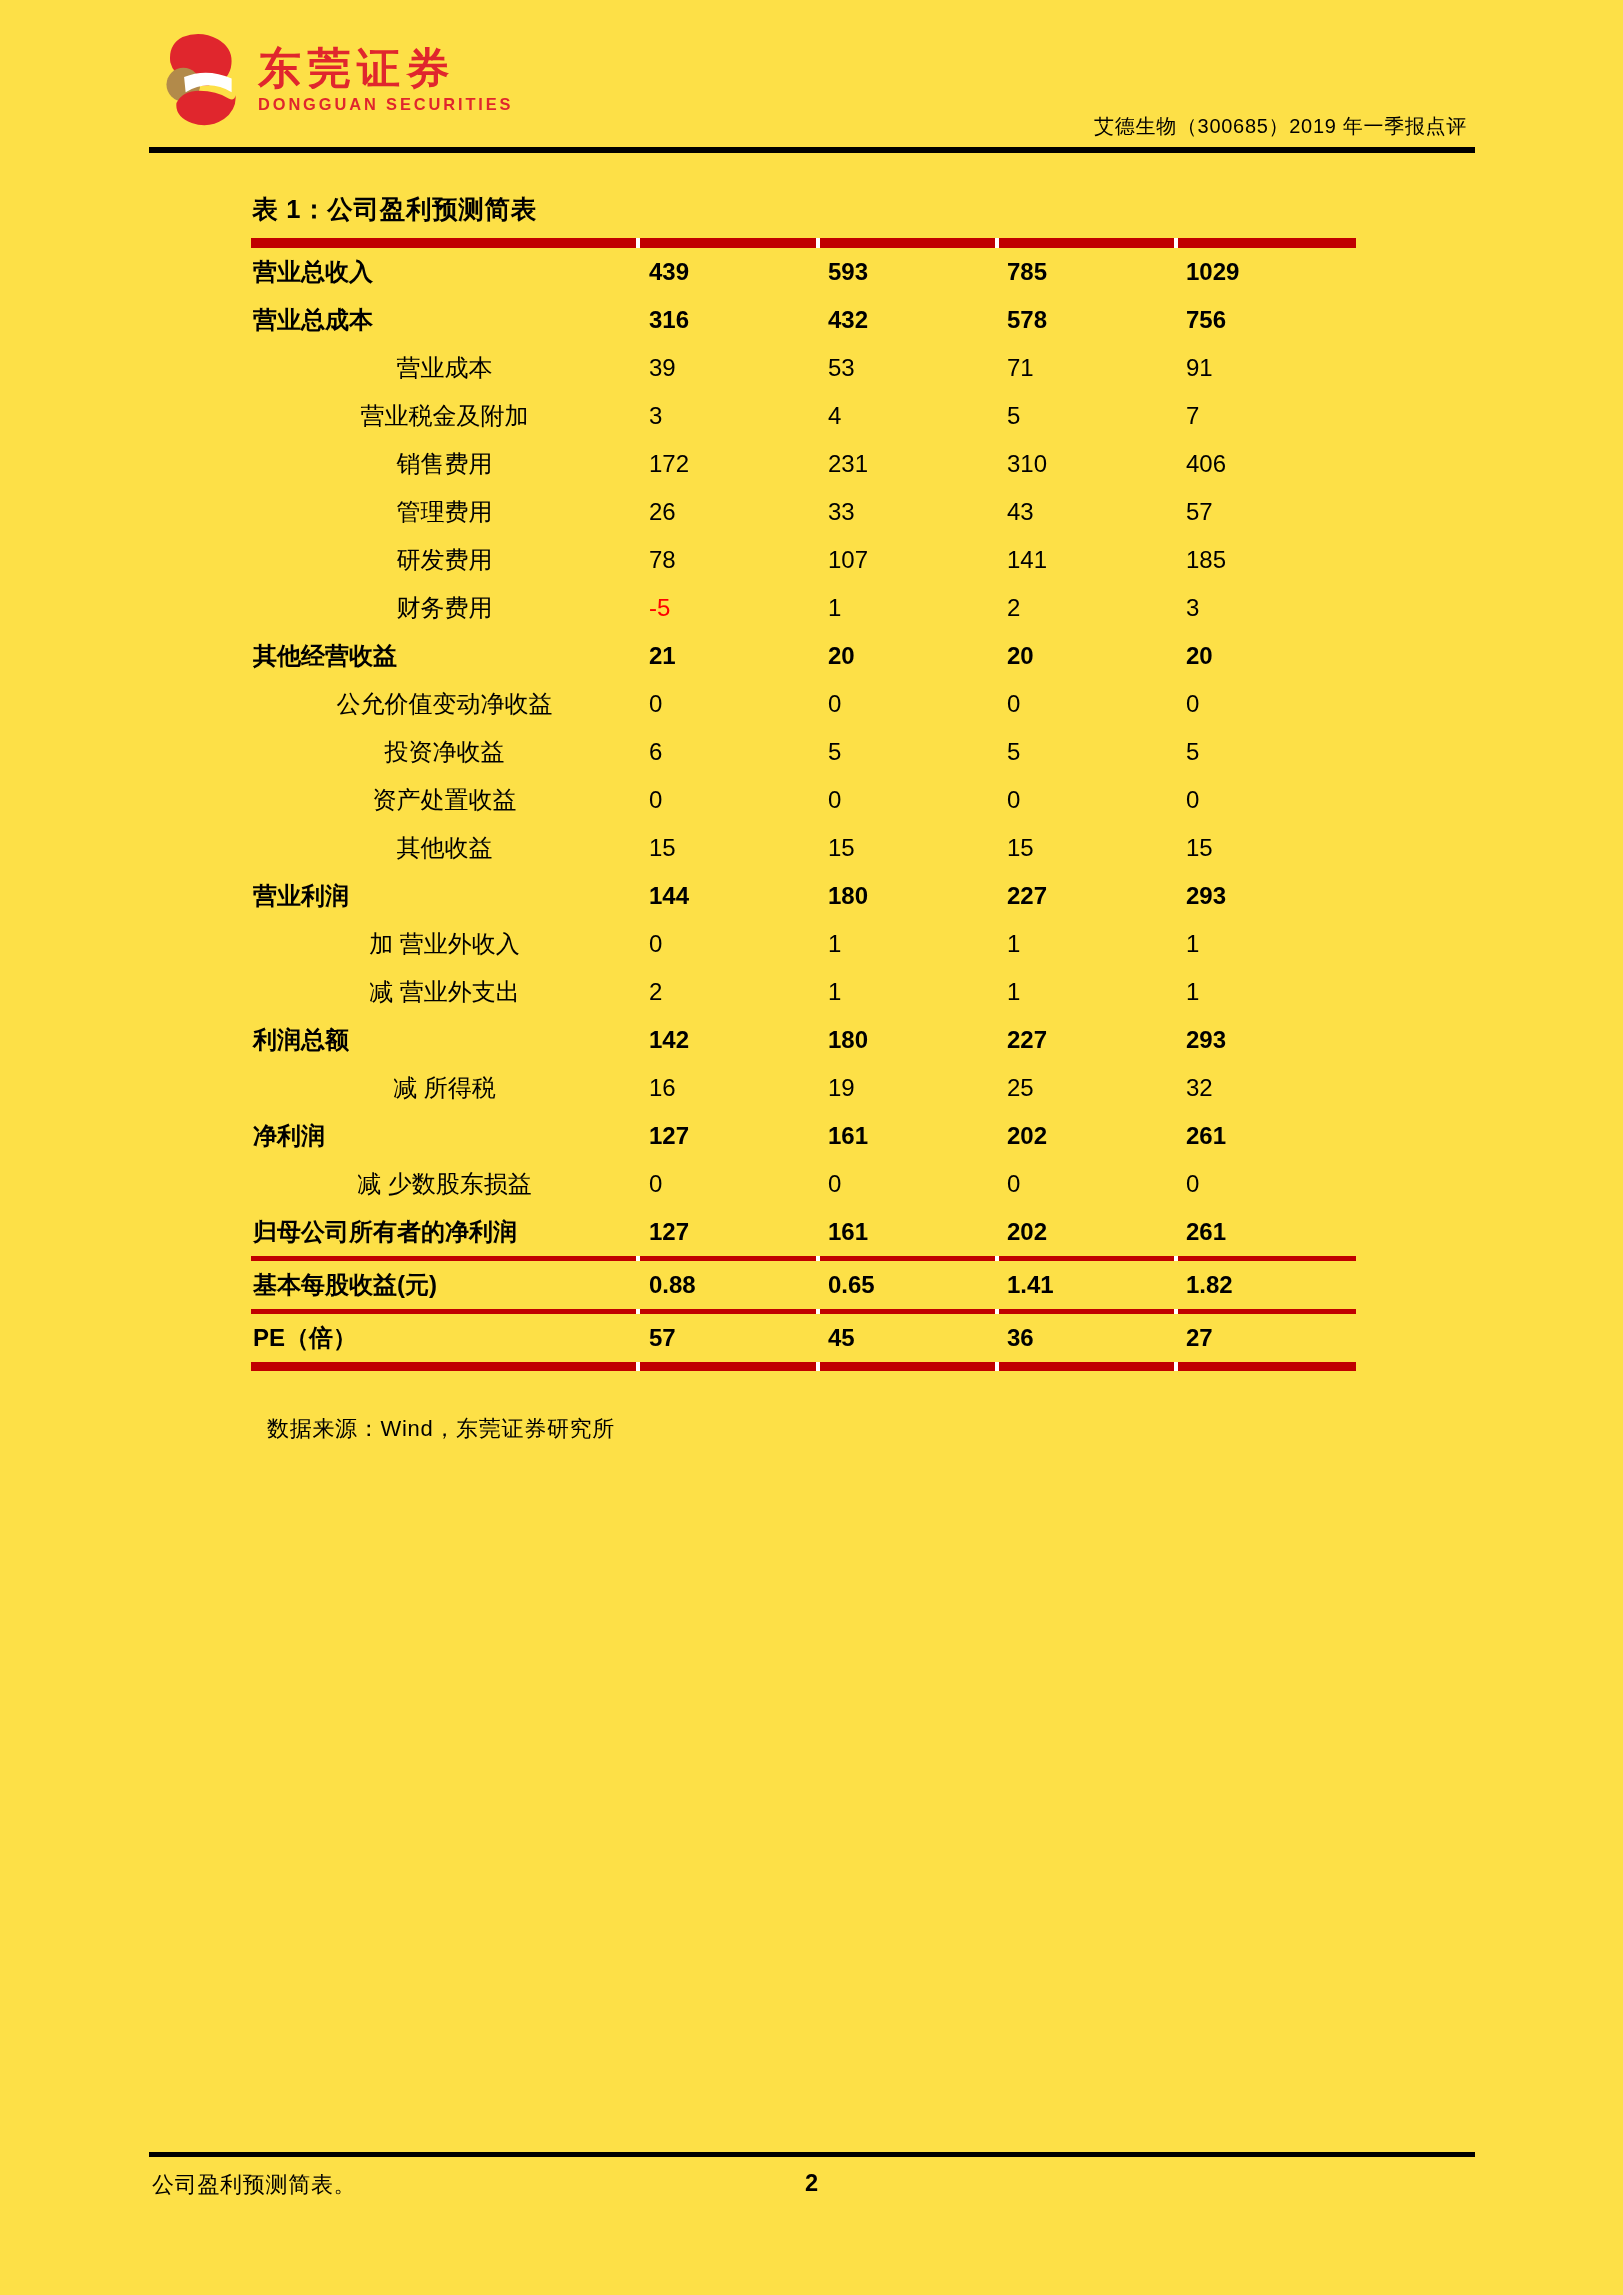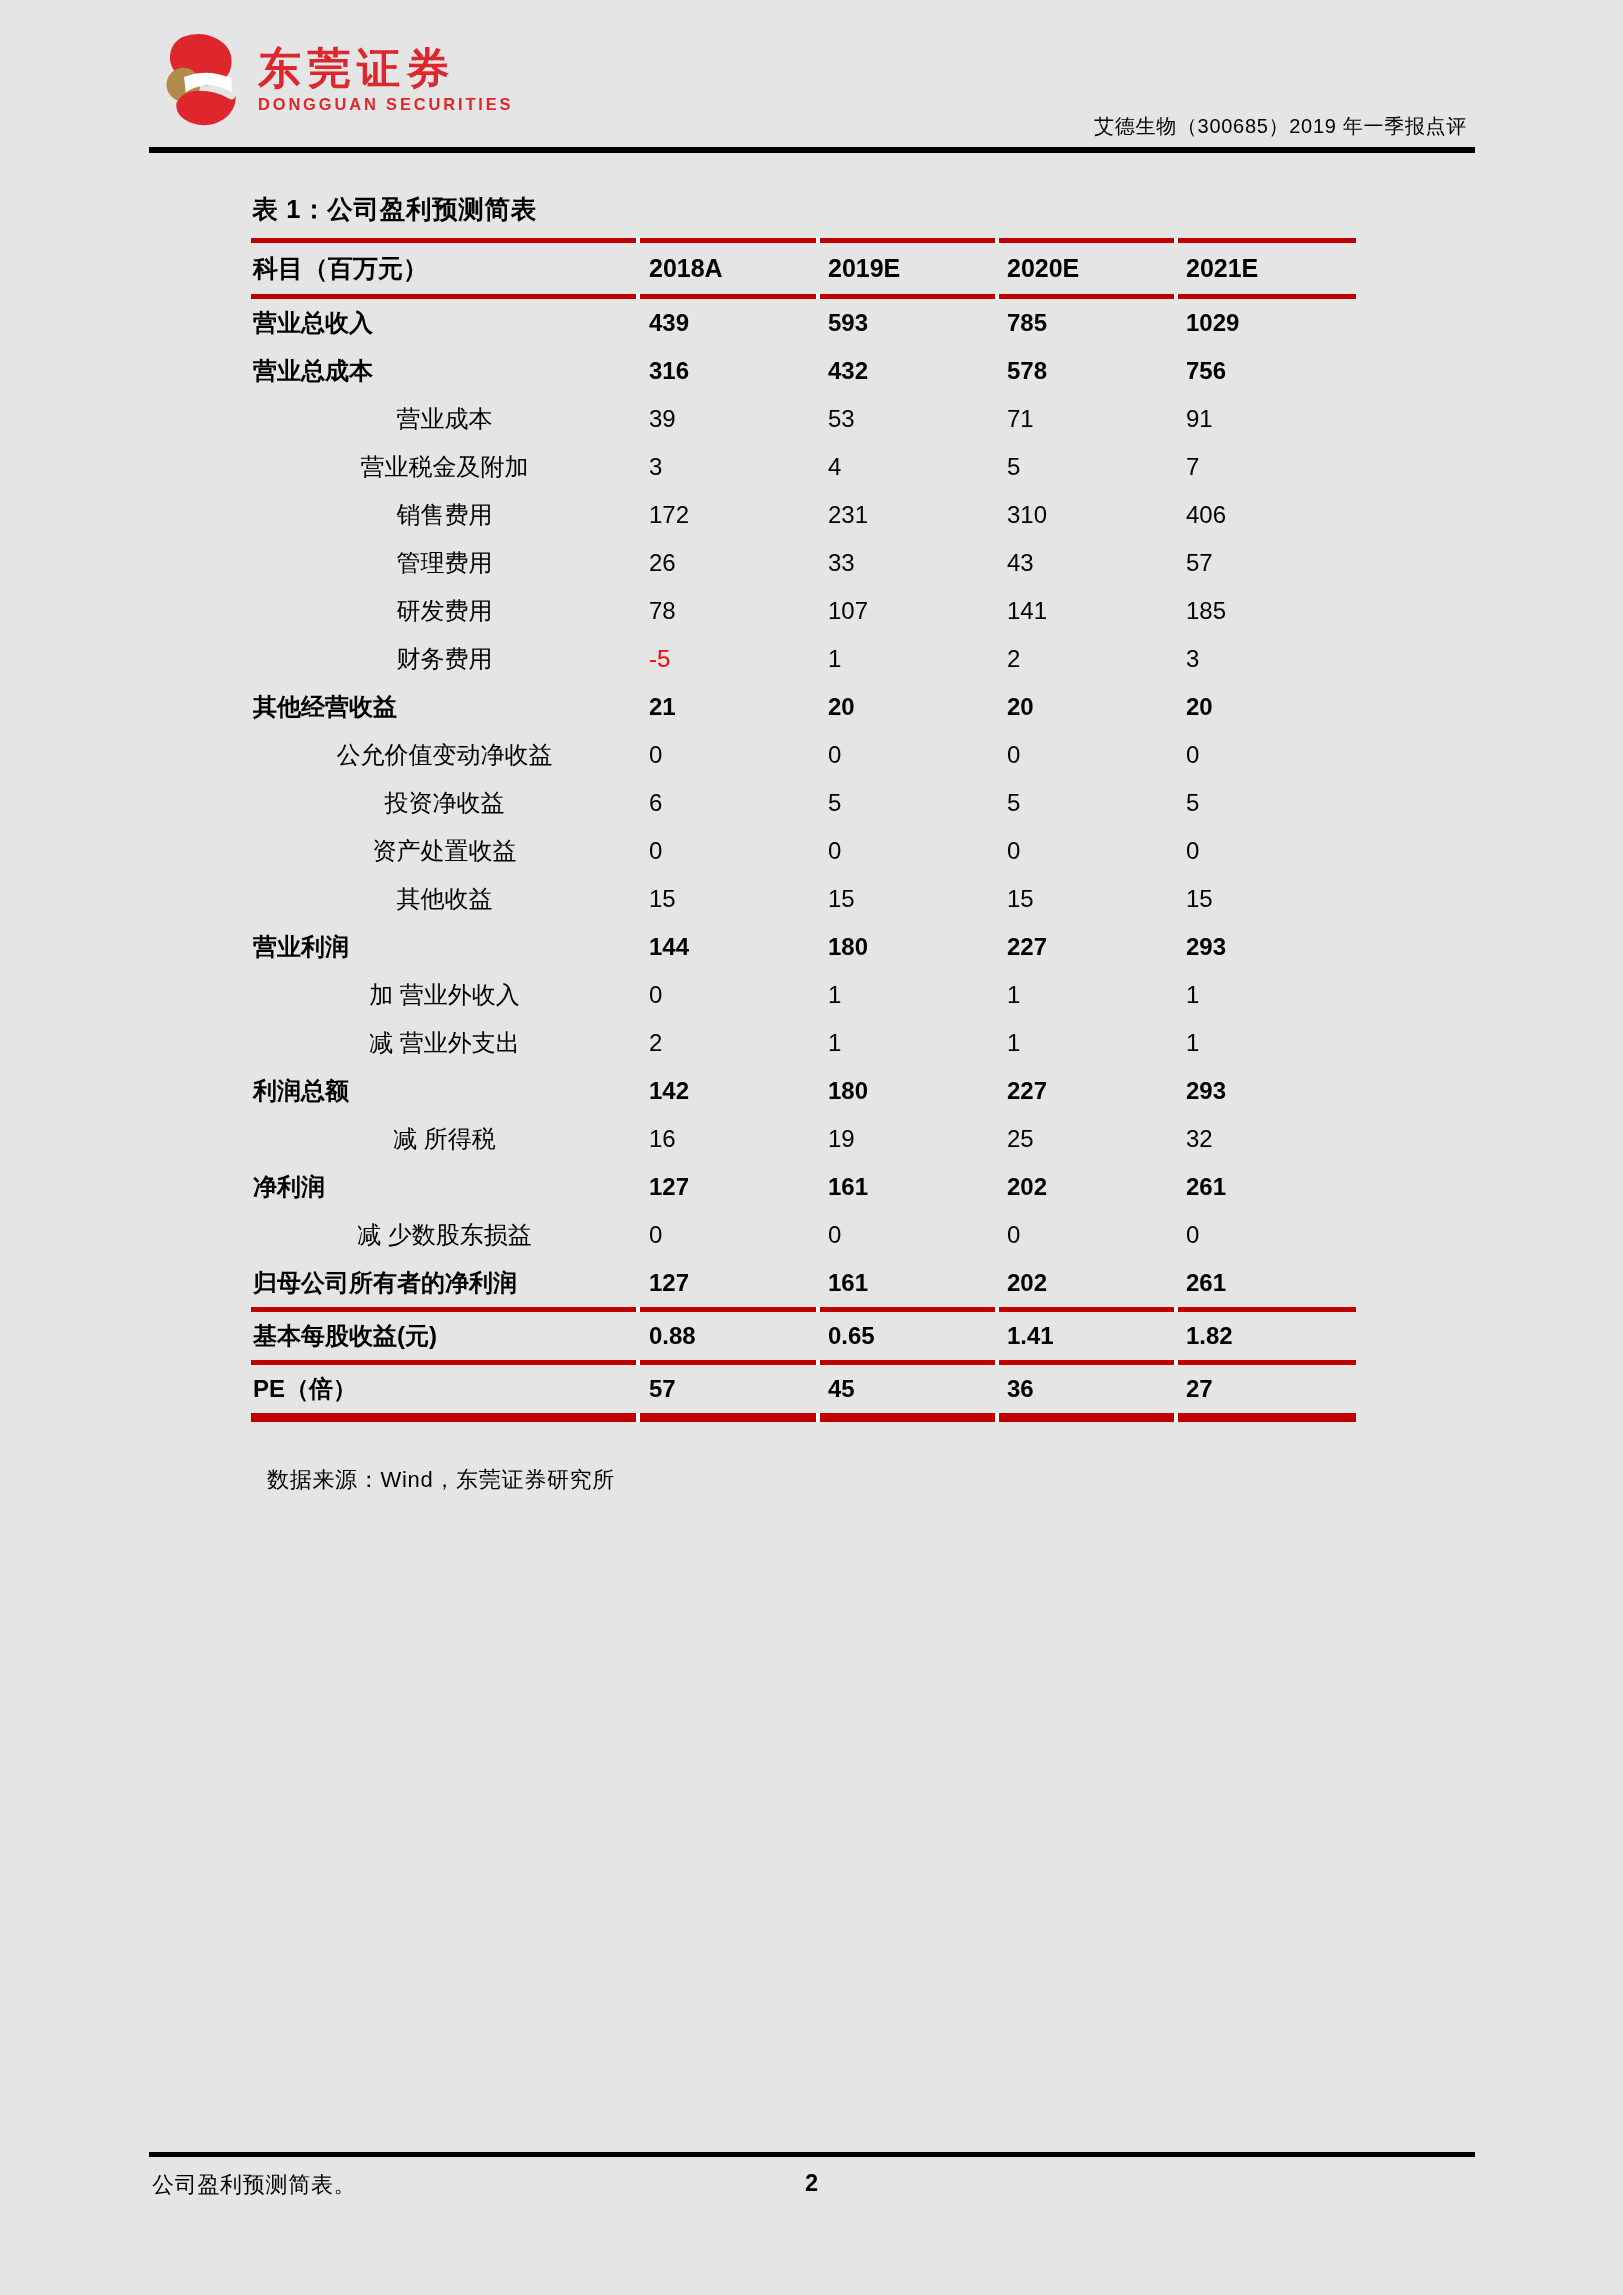--- a/index.html
+++ b/index.html
@@ -1,19 +1,19 @@
 <!DOCTYPE html>
 <html style="font-size:10.5px"><head>
 <meta charset="utf-8">
 <style>
   html,body{margin:0;padding:0;background:#888;}
   .page{
     position:relative;
     width:1623px;height:2295px;
-    background:#e5e5e5;
+    background:#fde047;
     font-family:"Liberation Sans", sans-serif;
     color:#000;
     overflow:hidden;
   }
   
   .brand{position:absolute;left:164px;top:34px;display:flex;align-items:center;}
   .brand-mark{width:77px;height:92px;}
   .brand-text{margin-left:17px;display:flex;flex-direction:column;justify-content:center;}
   .brand-cn{font-size:43px;font-weight:bold;letter-spacing:6.5px;line-height:1.05;}
   .brand-en{font-size:16.4px;font-weight:bold;letter-spacing:2.9px;margin-top:3px;}
@@ -69,27 +69,20 @@
     <div class="caption">表 1：公司盈利预测简表</div>
 
     <div>
       <div class="rule" style="background: rgb(192, 0, 0);">
           <span class="gap" style="left: 385px;"></span>
           <span class="gap" style="left: 565px;"></span>
           <span class="gap" style="left: 744px;"></span>
           <span class="gap" style="left: 923px;"></span>
         </div>
 
-      <div class="t-row header-row">
-        <div class="cell label">科目（百万元）</div>
-        <div class="cell num">2018A</div>
-        <div class="cell num">2019E</div>
-        <div class="cell num">2020E</div>
-        <div class="cell num">2021E</div>
-      </div>
 
       <div class="rule" style="background: rgb(192, 0, 0);">
           <span class="gap" style="left: 385px;"></span>
           <span class="gap" style="left: 565px;"></span>
           <span class="gap" style="left: 744px;"></span>
           <span class="gap" style="left: 923px;"></span>
         </div>
 
       <div>
           <div class="t-row bold">

